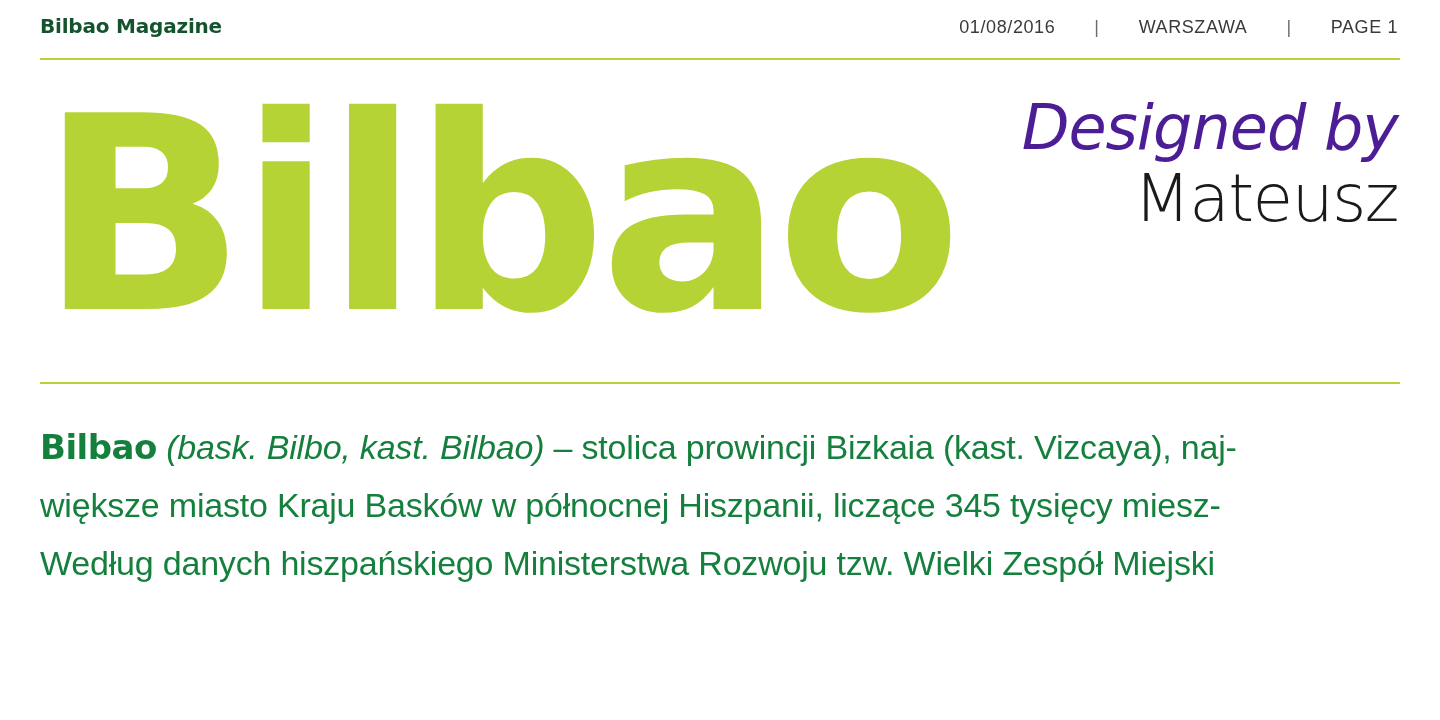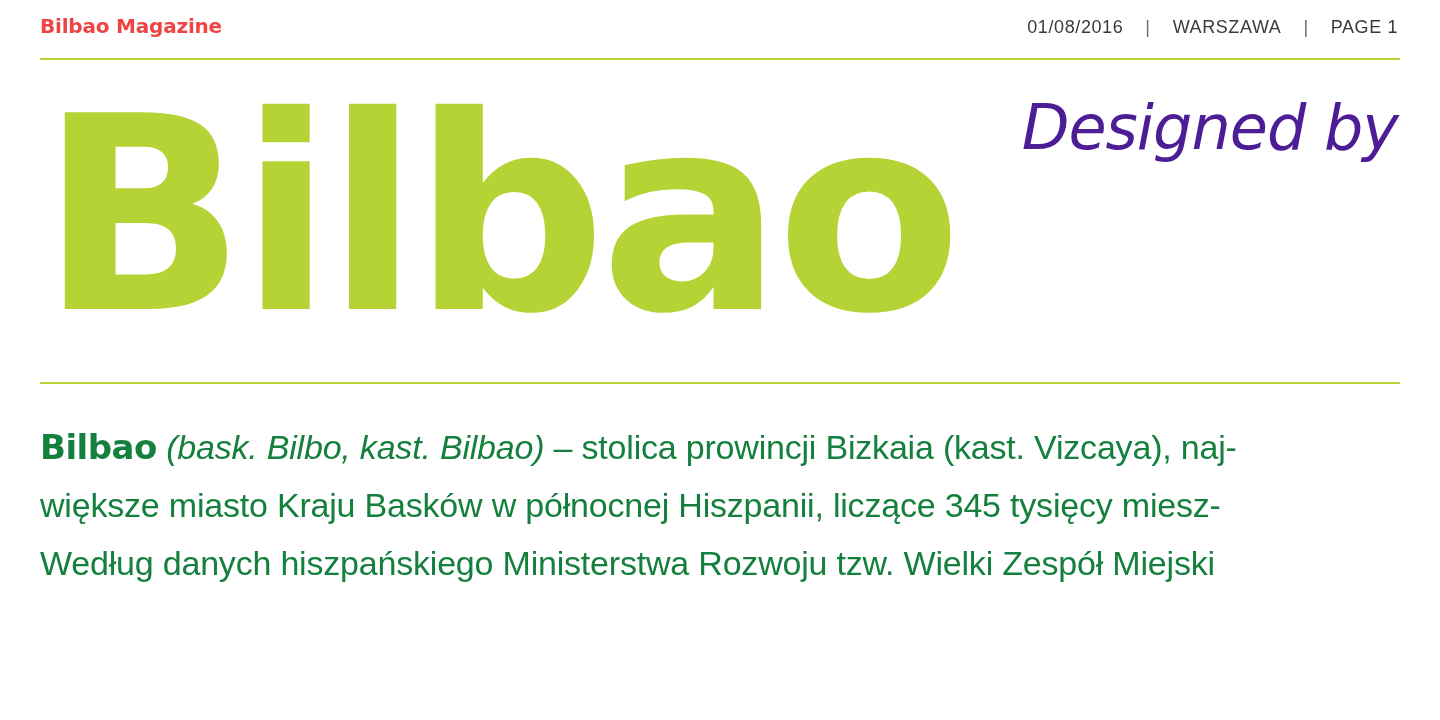--- a/index.html
+++ b/index.html
@@ -29,27 +29,27 @@
     justify-content: space-between;
     height: 56px;
     padding-top: 14px;
     box-sizing: border-box;
   }
   .masthead-title {
     font-family: "DejaVu Sans", sans-serif;
     font-weight: bold;
     font-size: 20px;
     letter-spacing: -0.2px;
-    color: #ef4444;
+    color: #14532d;
     white-space: nowrap;
   }
   .masthead-meta {
     display: flex;
     align-items: baseline;
-    gap: 0;
+    gap: 17px;
     font-size: 18px;
     color: #3a3a3a;
     letter-spacing: 0.6px;
     white-space: nowrap;
   }
   .masthead-meta .meta-item {
     padding: 0 2px;
   }
   .masthead-meta .sep {
     padding: 0 20px;
@@ -147,20 +147,21 @@
       <span class="meta-item">PAGE 1</span>
     </div>
   </div>
 
   <div class="rule rule-top"></div>
 
   <div class="hero">
     <div class="hero-word">Bilbao</div>
     <div class="hero-credit">
       <div class="credit-label">Designed by</div>
+      <div class="credit-name">Mateusz</div>
     </div>
   </div>
 
   <div class="rule rule-bottom"></div>
 
   <div class="body-copy">
     <div class="body-line"><span class="lead">Bilbao</span><span> </span><span class="ital">(bask. Bilbo, kast. Bilbao)</span><span> – stolica prowincji Bizkaia (kast. Vizcaya), naj-</span></div>
     <div class="body-line">większe miasto Kraju Basków w północnej Hiszpanii, liczące 345 tysięcy miesz-</div>
     <div class="body-line">Według danych hiszpańskiego Ministerstwa Rozwoju tzw. Wielki Zespół Miejski</div>
   </div>

